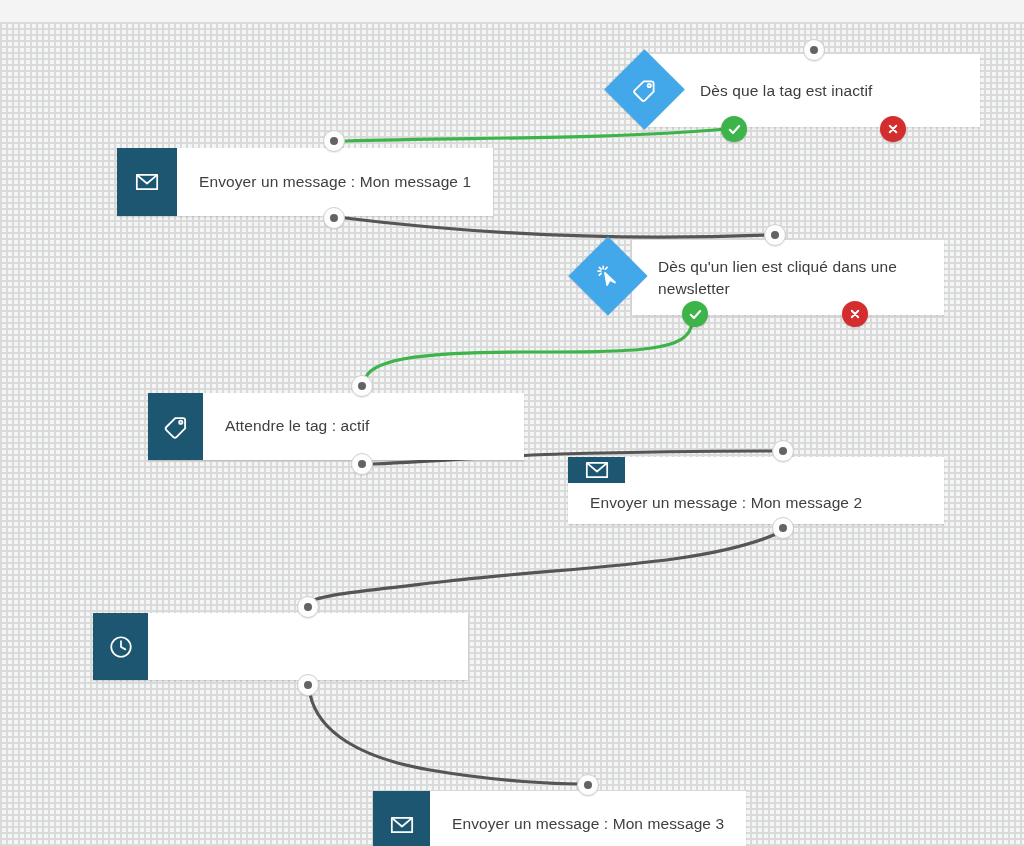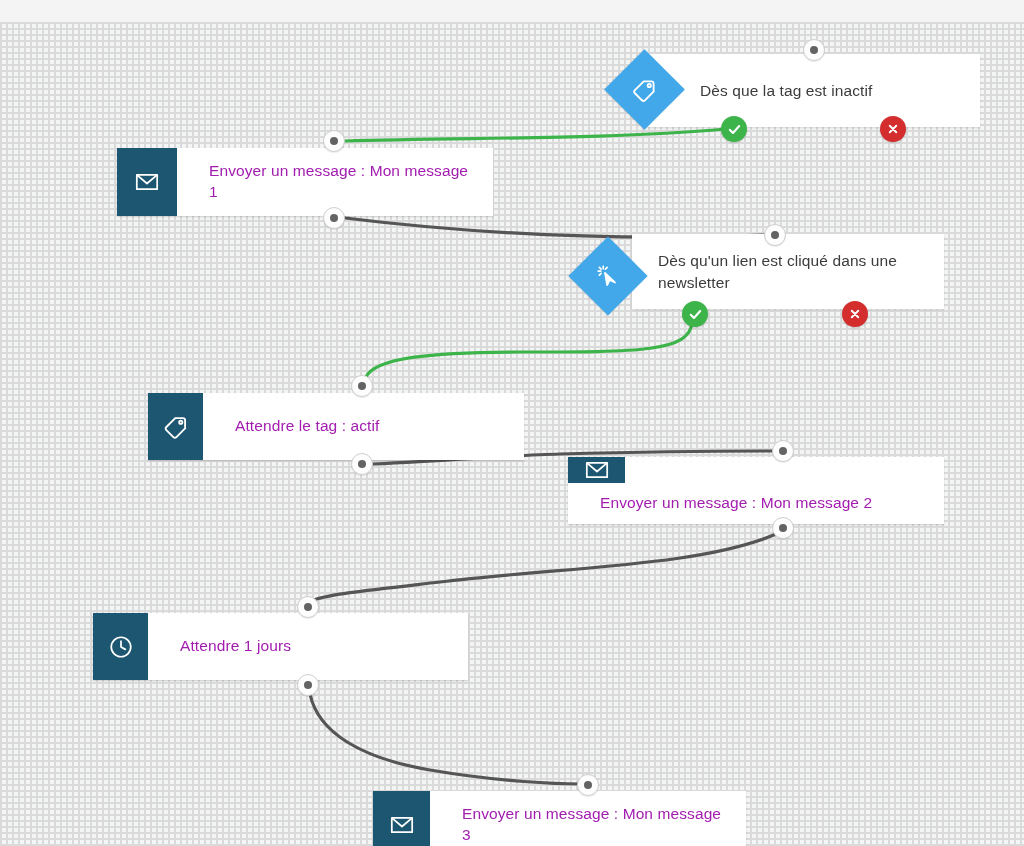--- a/index.html
+++ b/index.html
@@ -75,23 +75,23 @@
     flex: 0 0 auto;
     background: #1d5670;
     display: flex;
     align-items: center;
     justify-content: center;
   }
   .node .node-label {
     flex: 1 1 auto;
     display: flex;
     align-items: center;
-    padding-left: 32px;
+    padding-left: 22px;
     padding-right: 14px;
-    color: #a21caf;
+    color: #404040;
     font-size: 15.5px;
     line-height: 1.35;
     letter-spacing: 0.1px;
   }
 
   
   .trigger {
     position: absolute;
     background: #ffffff;
     box-shadow: 0 1px 2px rgba(0,0,0,0.13);
@@ -214,21 +214,21 @@
       <svg width="26" height="26" viewBox="0 0 24 24" fill="none" stroke="#ffffff" stroke-width="1.6" stroke-linejoin="round">
         <rect x="2.6" y="5.4" width="18.8" height="13.2"></rect>
         <path d="M2.6 5.4 L12 13.4 L21.4 5.4"></path>
       </svg>
     </div>
     <div class="node-label">Envoyer un message : Mon message 1</div>
   </div>
   <div class="port" style="left:323px; top:108px;"></div>
   <div class="port" style="left:323px; top:185px;"></div>
 
-  <div class="trigger" style="left:632px; top:212px; width:312px; height:75px; padding-left:26px;">
+  <div class="trigger" style="left:632px; top:218px; width:312px; height:75px; padding-left:26px;">
     <span class="trigger-label">Dès qu'un lien est cliqué dans une newsletter</span>
   </div>
   <div class="diamond" style="left:580px; top:226px; width:56px; height:56px;">
     <svg width="26" height="26" viewBox="0 0 24 24" fill="none" stroke="#ffffff" stroke-width="1.6" stroke-linecap="round" stroke-linejoin="round">
       <path d="M9.2 9.2 L11.2 20.4 L13.6 15.6 L18.4 18.0 L9.2 9.2 Z" fill="#ffffff" stroke="#ffffff"></path>
       <path d="M7.6 3.0 L7.6 5.3 M3.0 7.6 L5.3 7.6 M4.0 4.0 L5.6 5.6 M11.2 4.0 L9.6 5.6 M4.0 11.2 L5.6 9.6"></path>
     </svg>
   </div>
   <div class="port" style="left:764px; top:202px;"></div>
   <div class="badge ok" style="left:682px; top:279px;">
@@ -266,21 +266,20 @@
   <div class="port" style="left:772px; top:418px;"></div>
   <div class="port" style="left:772px; top:495px;"></div>
 
   <div class="node" style="left:93px; top:591px; width:375px; height:67px;">
     <div class="icon-box" style="width:55px;">
       <svg width="26" height="26" viewBox="0 0 24 24" fill="none" stroke="#ffffff" stroke-width="1.6" stroke-linecap="round" stroke-linejoin="round">
         <circle cx="12" cy="12" r="9"></circle>
         <path d="M12 6.6 L12 12 L16 14.2"></path>
       </svg>
     </div>
-    <div class="node-label">Attendre 1 jours</div>
   </div>
   <div class="port" style="left:297px; top:574px;"></div>
   <div class="port" style="left:297px; top:652px;"></div>
 
   <div class="node" style="left:373px; top:769px; width:373px; height:67px;">
     <div class="icon-box" style="width:57px;">
       <svg width="26" height="26" viewBox="0 0 24 24" fill="none" stroke="#ffffff" stroke-width="1.6" stroke-linejoin="round">
         <rect x="2.6" y="5.4" width="18.8" height="13.2"></rect>
         <path d="M2.6 5.4 L12 13.4 L21.4 5.4"></path>
       </svg>

